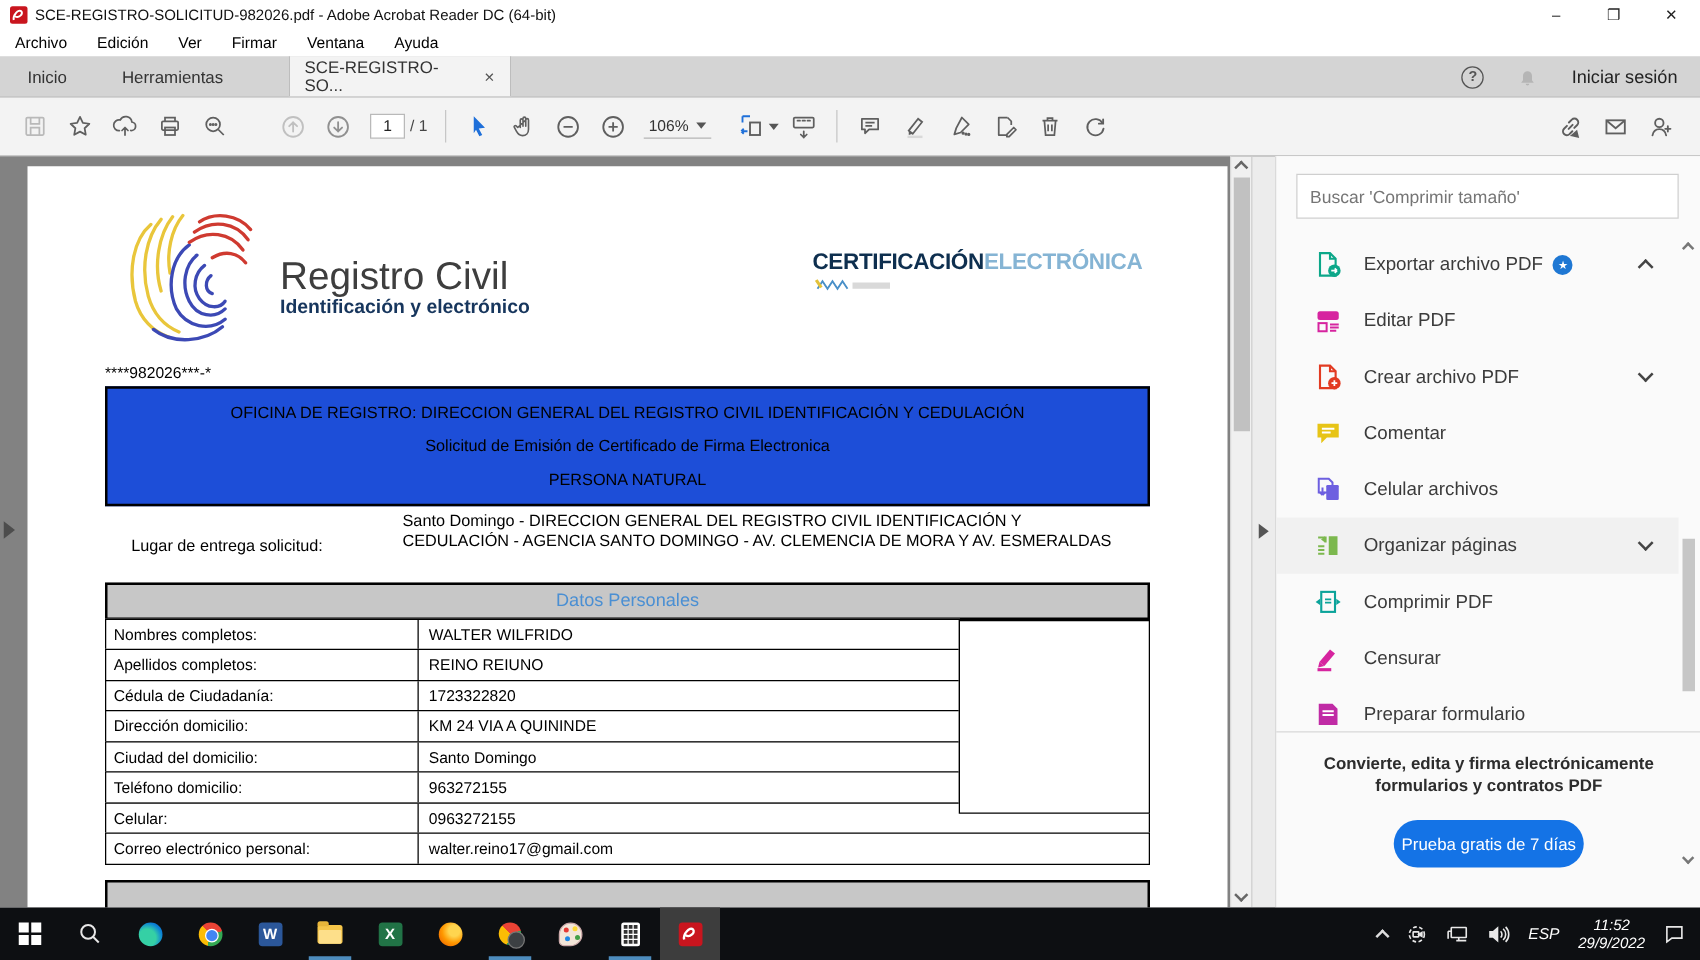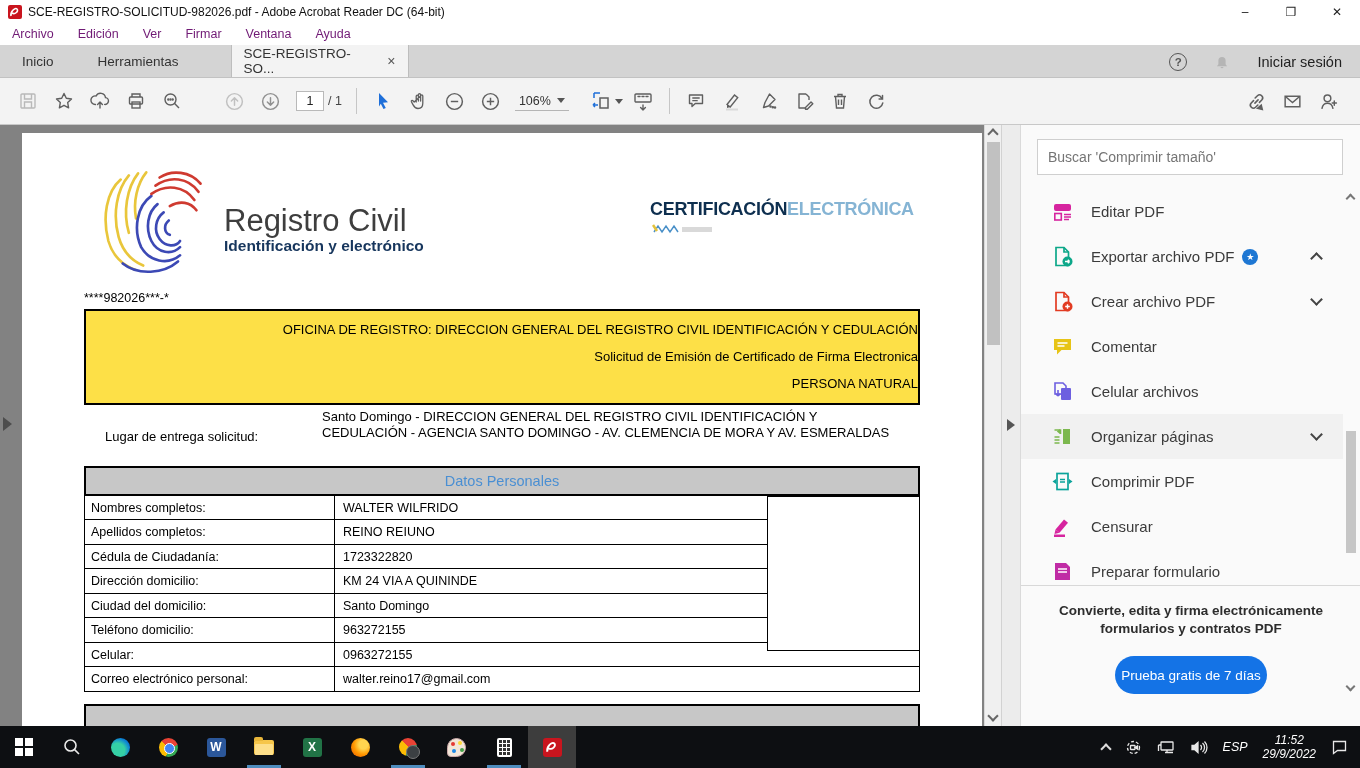--- a/index.html
+++ b/index.html
@@ -7,21 +7,21 @@
   body { position:relative; }
 
   
   .titlebar { height:23px; background:#fff; display:flex; align-items:center; font-size:12px; color:#111; }
   .acroicon { width:14px; height:14px; background:#c9151e; border-radius:2px; margin:0 6px 0 8px; position:relative; }
   .acroicon svg { position:absolute; left:1px; top:1px; }
   .wctrls { margin-left:auto; display:flex; height:23px; }
   .wbtn { width:46px; height:23px; display:flex; align-items:center; justify-content:center; font-size:12px; color:#222; }
 
   
-  .menubar { height:22px; background:#fff; display:flex; align-items:center; gap:24px; padding-left:12px; font-size:12.5px; color:#701a75; }
+  .menubar { height:22px; background:#fff; display:flex; align-items:center; gap:24px; padding-left:12px; font-size:12.5px; color:#000000; }
 
   
   .tabbar { height:33px; background:#d4d4d4; display:flex; align-items:stretch; position:relative; font-size:13.5px; color:#333; border-bottom:1px solid #c2c2c2;}
   .tab { display:flex; align-items:center; padding:0 22px; }
   .doctab { background:#f3f3f3; border-left:1px solid #bdbdbd; border-right:1px solid #bdbdbd; margin-left:30px; width:178px; display:flex; align-items:center; justify-content:space-between; padding:0 12px; }
   .tab-close { color:#555; font-size:14px; margin-left:8px; }
   .tabright { position:absolute; right:18px; top:0; height:33px; display:flex; align-items:center; gap:26px; }
   .helpcirc { width:18px; height:18px; border:1.6px solid #555; border-radius:50%; font-size:11.5px; display:flex; align-items:center; justify-content:center; color:#555; font-weight:bold; }
   .signin { font-size:14.5px; color:#222; }
 
@@ -52,21 +52,21 @@
   .logo { position:absolute; left:70px; top:28px; display:flex; align-items:center; }
   .logotext { margin-left:4px; margin-top:18px; }
   .logotitle { font-size:31px; color:#3e3e3e; }
   .logosub { font-size:15.5px; font-weight:bold; color:#17365d; margin-top:-2px; }
   .certlogo { position:absolute; left:628px; top:66px; width:276px; }
   .certl1 { font-size:18px; font-weight:bold; letter-spacing:-0.3px; }
   .certl1 .a { color:#0e2f4f; } .certl1 .b { color:#85b4d4; }
   .certmid { height:12px; margin:1px 0 1px 2px; }
   .certl2 { font-size:17px; font-weight:bold; color:#8ec3e6; letter-spacing:0.3px; }
   .stamp { position:absolute; left:62px; top:158px; font-size:12.5px; color:#000; }
-  .hdrbox { position:absolute; left:62px; top:176px; width:836px; height:96px; background:#fde047; border:2px solid #000; text-align:right; font-size:13px; color:#000; }
+  .hdrbox { position:absolute; left:62px; top:176px; width:836px; height:96px; background:#1d4ed8; border:2px solid #000; text-align:center; font-size:13px; color:#000; }
   .hdrbox div { margin-top:12px; } .hdrbox div:first-child { margin-top:11px; }
   .delivery { position:absolute; left:62px; top:274px; width:836px; height:59px; display:flex; font-size:13px; }
   .dlabel { width:238px; display:flex; align-items:center; padding-left:21px; }
   .dvalue { width:578px; line-height:15.5px; padding-top:2px; }
   .datosbar { position:absolute; left:62px; top:333px; width:836px; height:30px; background:#c7c7c7; border:2px solid #000; color:#4a8fd3; font-size:14.5px; text-align:center; line-height:27px; }
   .frows { position:absolute; left:62px; top:363px; width:836px; }
   .frow { position:relative; width:684px; height:26px; border:1.5px solid #000; margin-top:-1.5px; display:flex; font-size:12.5px; background:#fff;text-align:center; }
   .frow.wide { width:836px; }
   .flabel { width:250px; border-right:1.5px solid #000; display:flex; align-items:center; padding-left:6px; }
   .fvalue { display:flex; align-items:center; padding-left:8px; }
@@ -434,36 +434,36 @@
     <div class="arrow"></div>
   </div>
 </div>
 
 <div class="sidebar">
   <input class="searchbox" placeholder="Buscar 'Comprimir tamaño'" style="">
 
   <div class="tools">
     <div class="titem">
       <svg class="ticon" viewBox="0 0 23 23">
-          <rect x="3" y="4" width="17" height="7" rx="2" fill="#d6249f"></rect>
-          <rect x="3.8" y="13.5" width="6.5" height="6.5" fill="none" stroke="#d6249f" stroke-width="1.6"></rect>
-          <path d="M13 14.5h7M13 17h7M13 19.5h5" stroke="#d6249f" stroke-width="1.6"></path>
-        </svg>
-      <span>Editar PDF</span>
-    </div>
-    <div class="titem">
-      <svg class="ticon" viewBox="0 0 23 23">
           <path d="M5 2.5h8l4.5 4.5v13.5H5z" fill="none" stroke="#0ca789" stroke-width="1.7"></path>
           <path d="M13 2.5V7h4.5" fill="none" stroke="#0ca789" stroke-width="1.7"></path>
           <circle cx="16.5" cy="16.5" r="5" fill="#0ca789"></circle>
           <path d="M14 16.5h4.6m0 0l-1.8-1.8m1.8 1.8l-1.8 1.8" stroke="#fff" stroke-width="1.4" fill="none"></path>
         </svg>
       <span>Exportar archivo PDF</span>
       <span class="badge">★</span>
       <span class="tchev up"></span>
+    </div>
+    <div class="titem">
+      <svg class="ticon" viewBox="0 0 23 23">
+          <rect x="3" y="4" width="17" height="7" rx="2" fill="#d6249f"></rect>
+          <rect x="3.8" y="13.5" width="6.5" height="6.5" fill="none" stroke="#d6249f" stroke-width="1.6"></rect>
+          <path d="M13 14.5h7M13 17h7M13 19.5h5" stroke="#d6249f" stroke-width="1.6"></path>
+        </svg>
+      <span>Editar PDF</span>
     </div>
     <div class="titem">
       <svg class="ticon" viewBox="0 0 23 23">
           <path d="M5 2.5h8l4.5 4.5v13.5H5z" fill="none" stroke="#e23b22" stroke-width="1.7"></path>
           <path d="M13 2.5V7h4.5" fill="none" stroke="#e23b22" stroke-width="1.7"></path>
           <circle cx="16.5" cy="16.5" r="5" fill="#e23b22"></circle>
           <path d="M16.5 14.2v4.6M14.2 16.5h4.6" stroke="#fff" stroke-width="1.4"></path>
         </svg>
       <span>Crear archivo PDF</span>
       <span class="tchev dn"></span>

